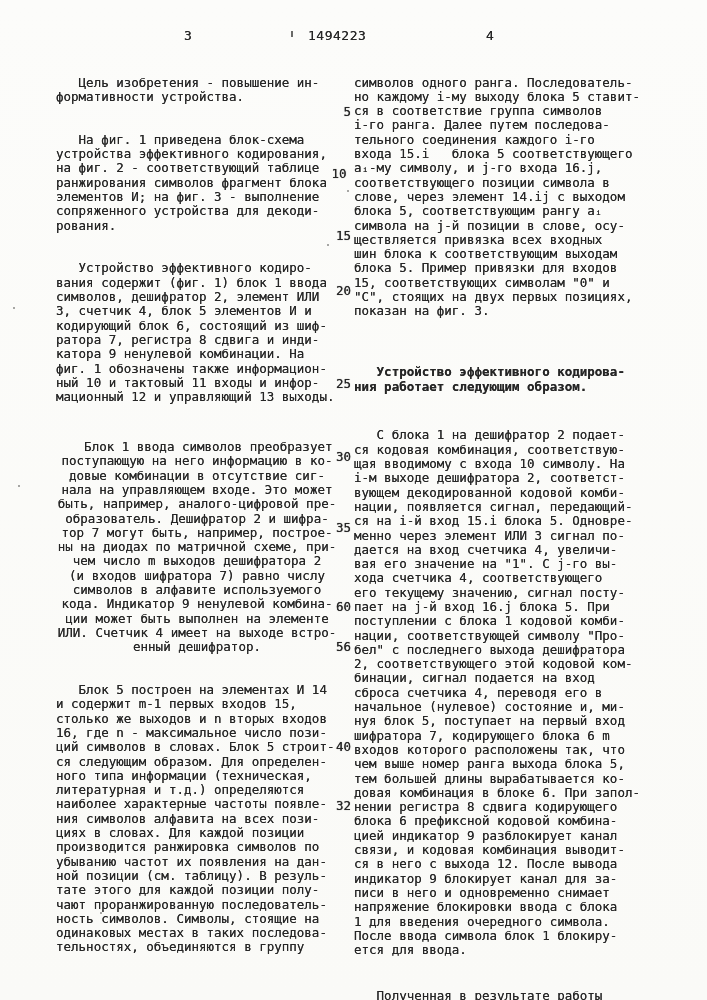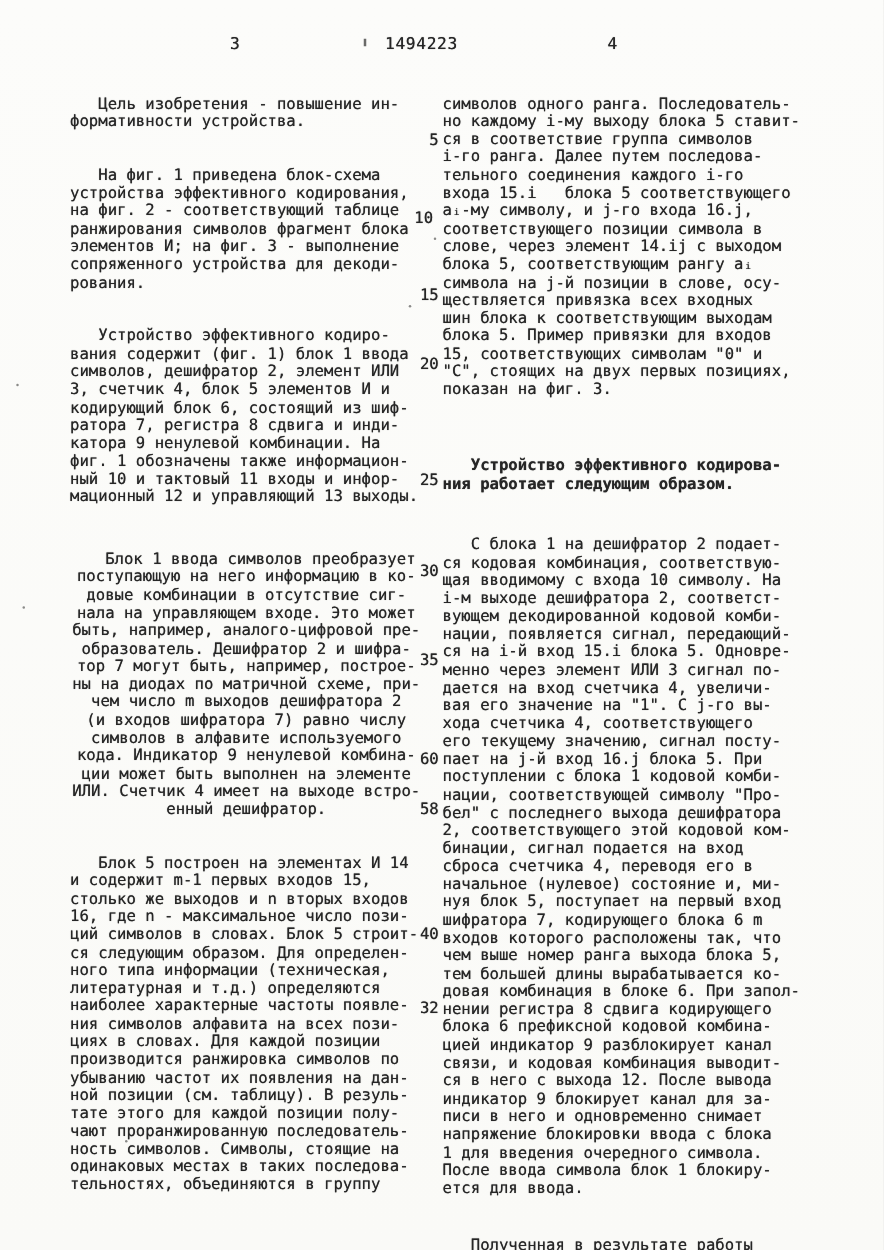--- a/index.html
+++ b/index.html
@@ -196,21 +196,21 @@
 
   <div>
     <span class="lineno" style="top:105px;">5</span>
     <span class="lineno" style="top:167px;text-align:center;">10</span>
     <span class="lineno" style="top:229px;">15</span>
     <span class="lineno" style="top:284px;">20</span>
     <span class="lineno" style="top:377px;">25</span>
     <span class="lineno" style="top:450px;">30</span>
     <span class="lineno" style="top:521px;">35</span>
     <span class="lineno" style="top:600px;">60</span>
-    <span class="lineno" style="top:640px;">58</span>
+    <span class="lineno" style="top:640px;">56</span>
     <span class="lineno" style="top:740px;">40</span>
     <span class="lineno" style="top:799px;">32</span>
   </div>
 
   <div class="tick" style="left:291px; top:31px;"></div>
   <div class="speck" style="left:347px; top:190px;"></div>
   <div class="speck" style="left:327px; top:244px;"></div>
   <div class="speck" style="left:13px;  top:307px;"></div>
   <div class="speck" style="left:18px;  top:485px;"></div>
   <div class="speck" style="left:100px; top:912px;"></div>

